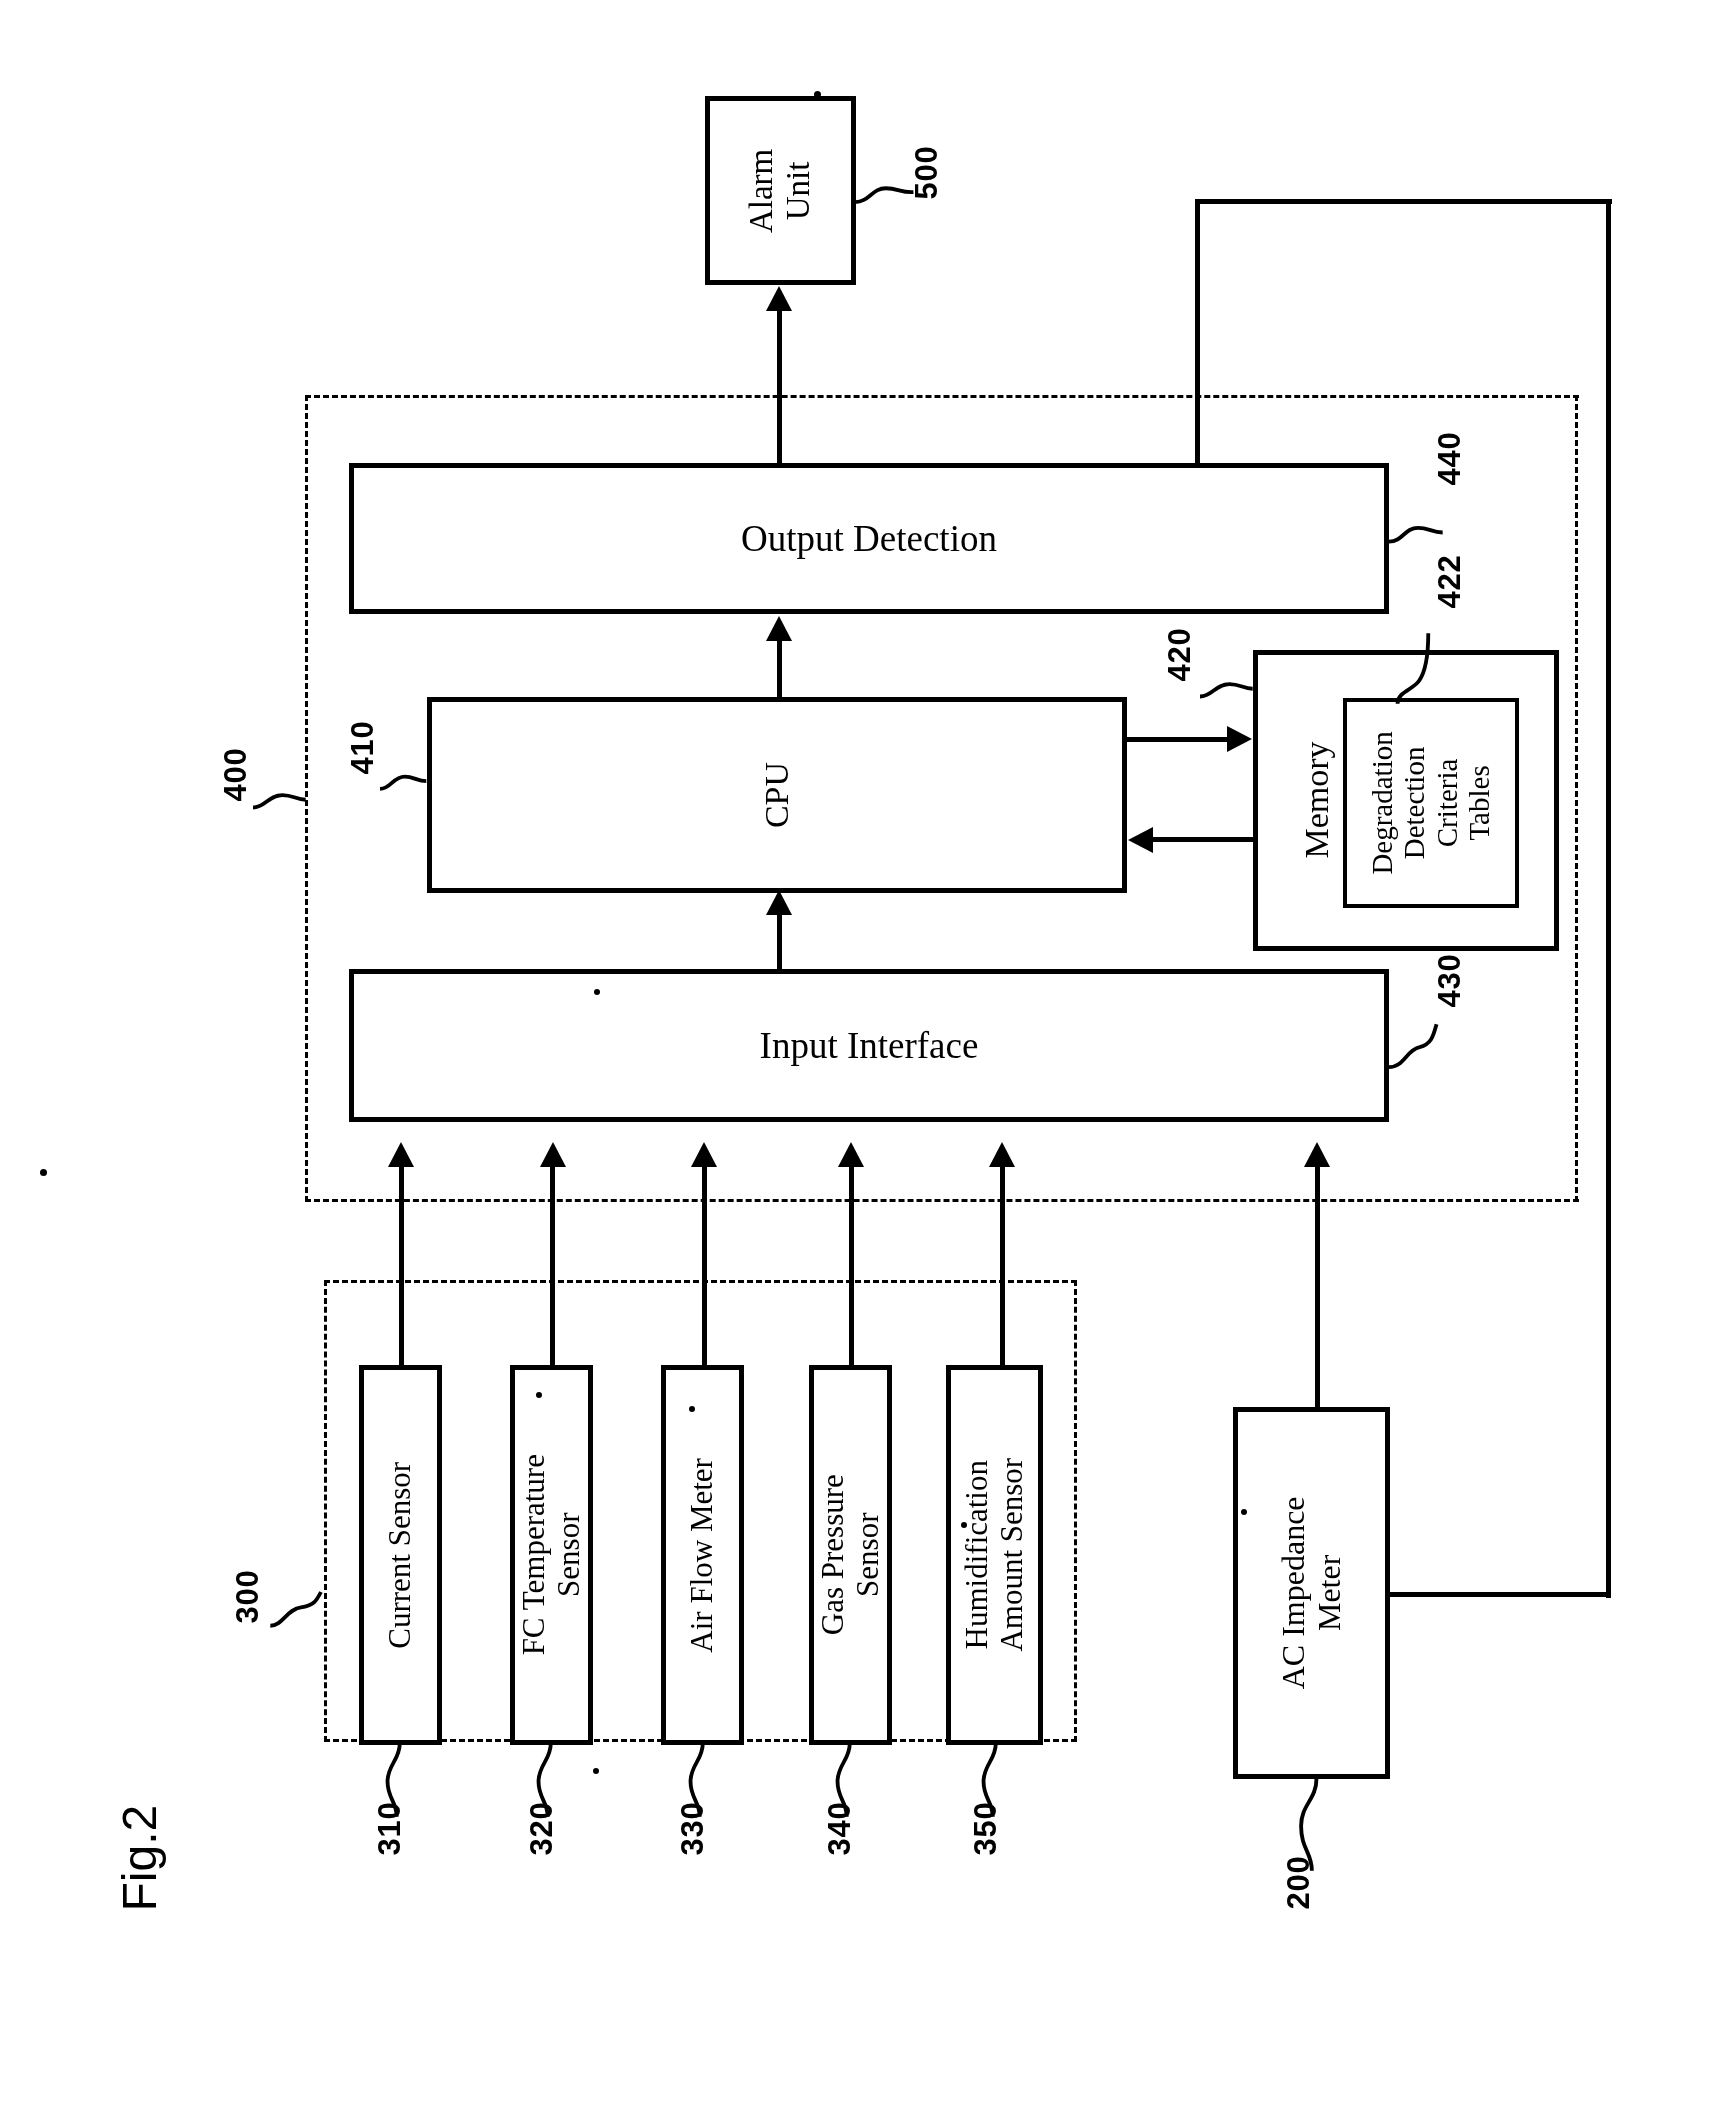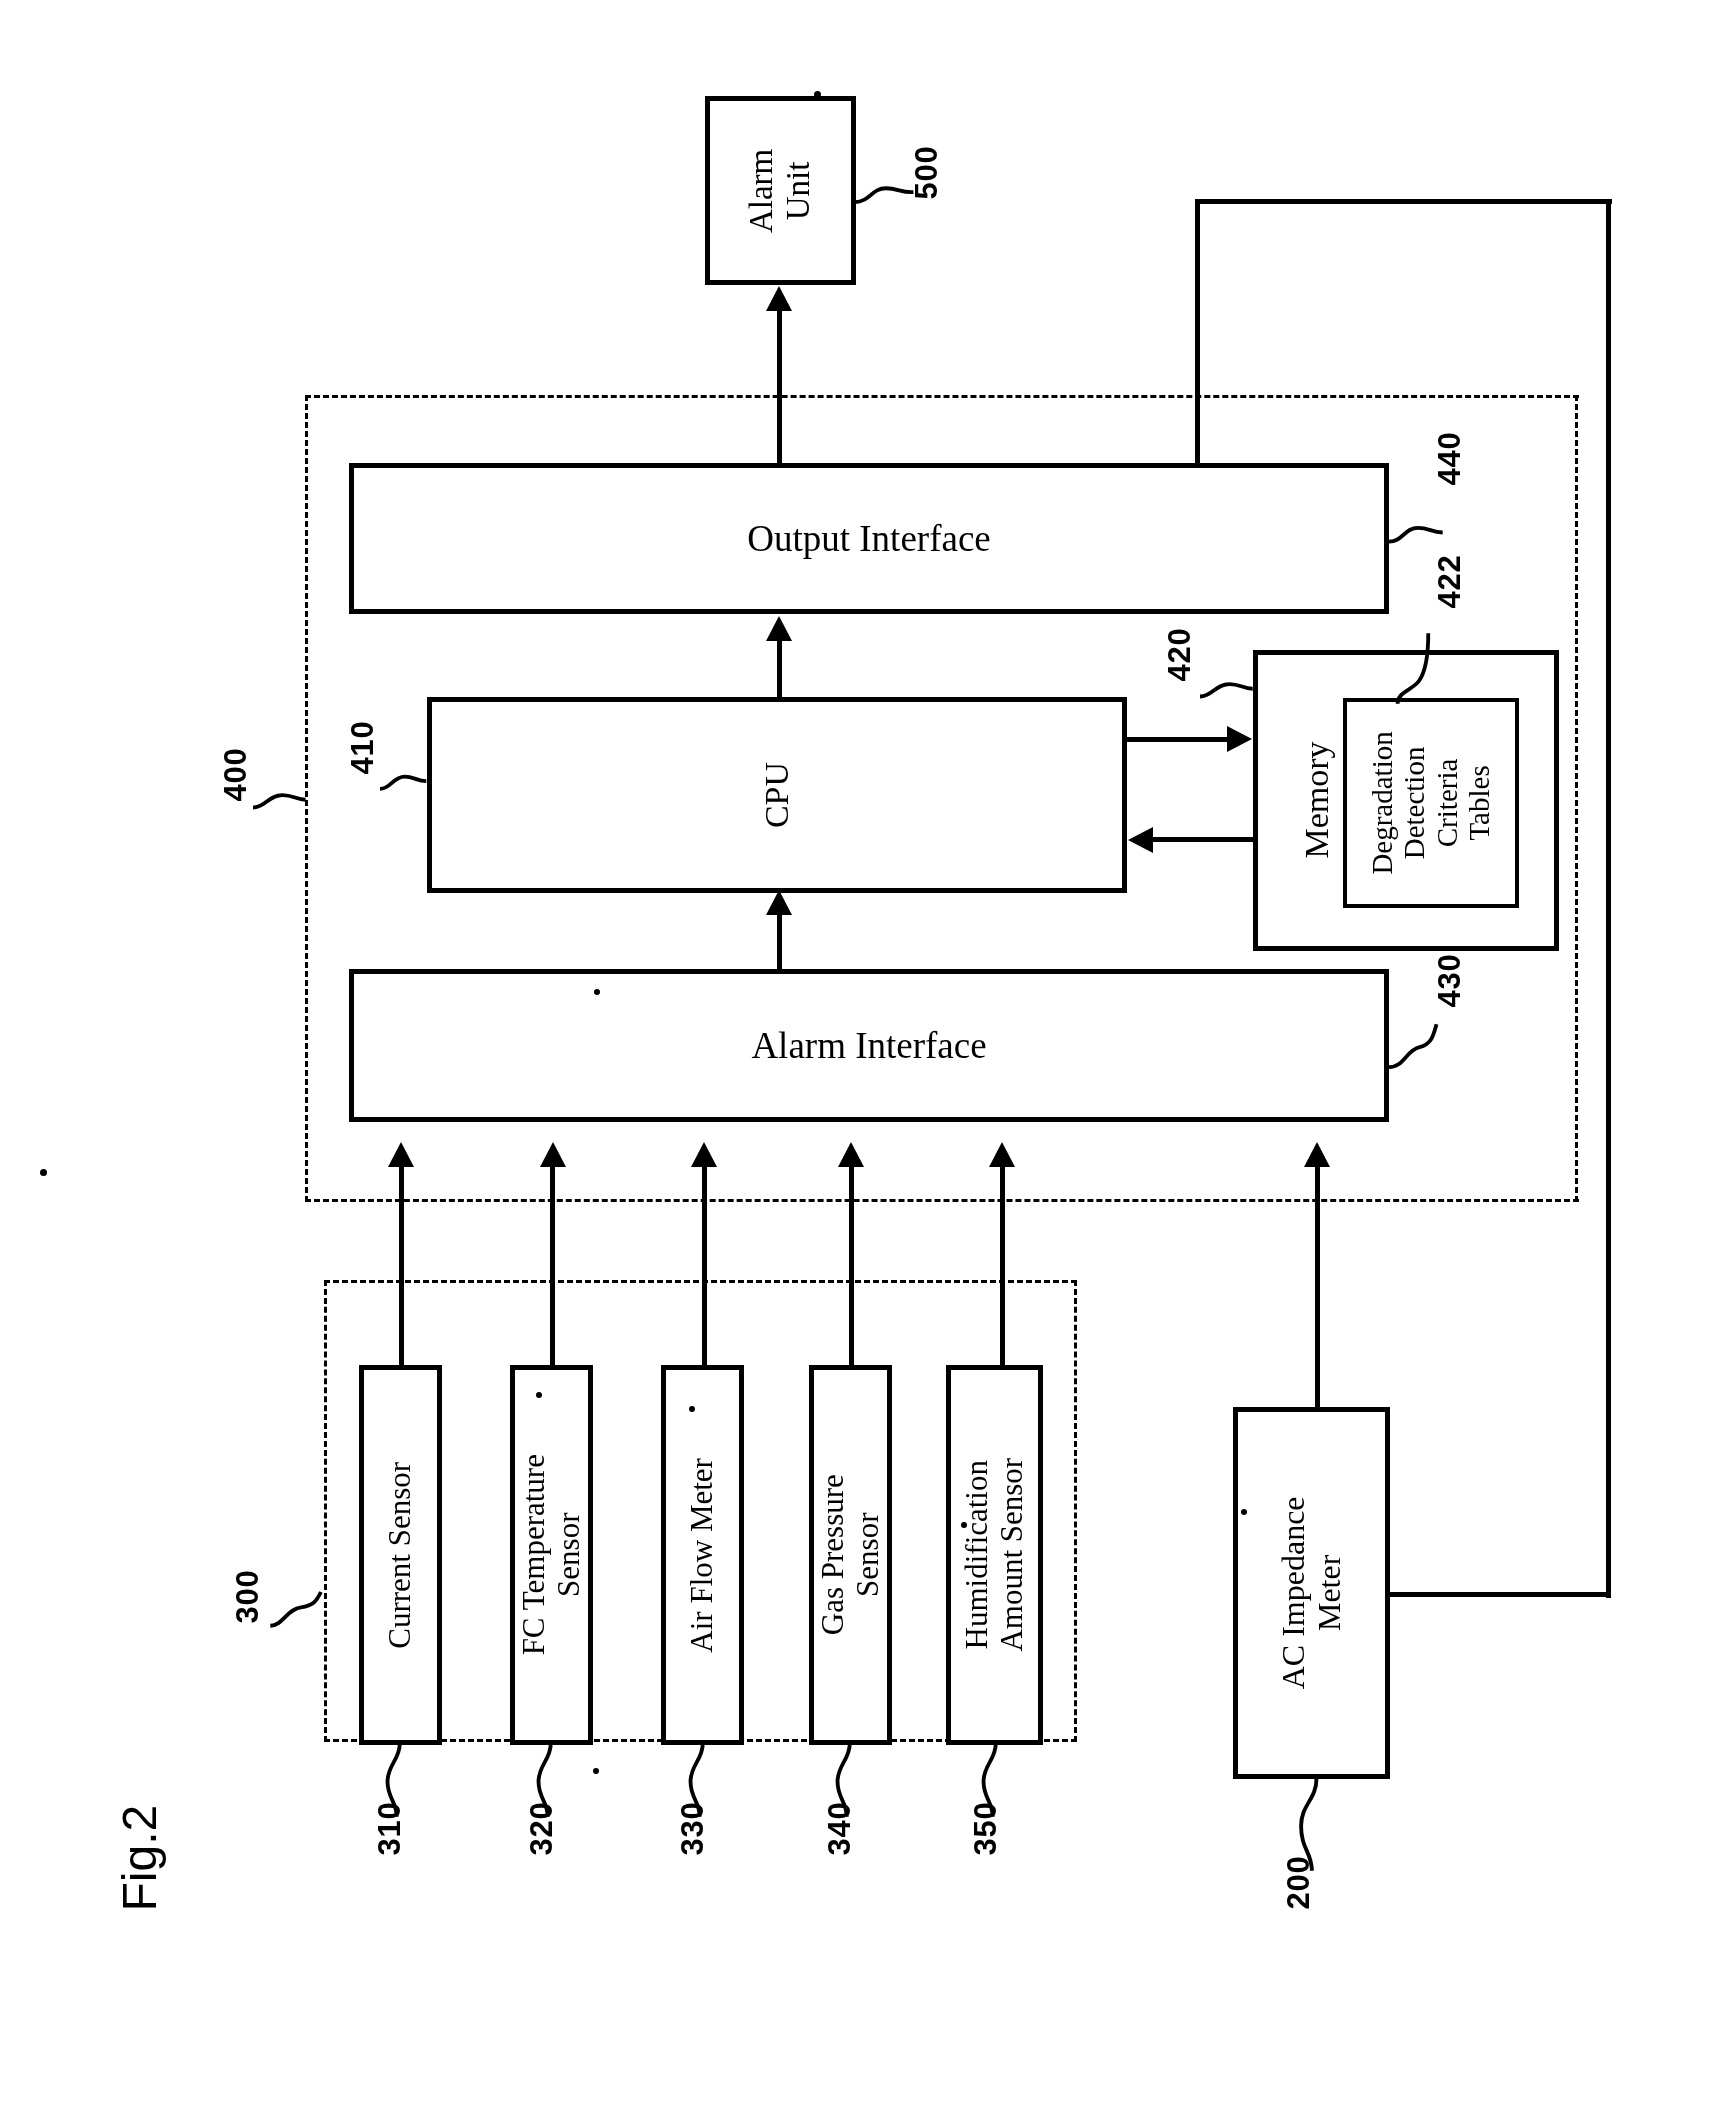--- a/index.html
+++ b/index.html
@@ -97,21 +97,21 @@
     <svg width="62" height="39" viewBox="0 0 80 50">
       <path d="M0,34 C16,34 20,18 38,18 C52,18 56,24 68,24" stroke="#000" stroke-width="5" fill="none"></path>
     </svg>
   </div>
   <div class="ref" style="left:220px;top:768px;width:31px;height:85px;">
     <span>400</span>
   </div>
 
   <div class="box" style="left:349px;top:463px;width:1040px;height:151px;">
     <div class="horiz">
-      <span style="font-size:37px;">Output Interface</span>
+      <span style="font-size:37px;">Output Detection</span>
     </div>
   </div>
   <div class="lead" style="left:1389px;top:511px;">
     <svg width="69" height="46" viewBox="0 0 90 60">
       <path d="M0,40 C18,40 20,22 38,22 C52,22 56,28 70,28" stroke="#000" stroke-width="5" fill="none"></path>
     </svg>
   </div>
   <div class="ref" style="left:1434px;top:452px;width:31px;height:85px;">
     <span>440</span>
   </div>
@@ -172,21 +172,21 @@
     <span>422</span>
   </div>
 
   <div class="hline" style="left:1127px;top:737px;width:102px;"></div>
   <div class="arr-right" style="left:1227px;top:726px;"></div>
   <div class="hline" style="left:1153px;top:837px;width:102px;"></div>
   <div class="arr-left" style="left:1128px;top:827px;"></div>
 
   <div class="box" style="left:349px;top:969px;width:1040px;height:153px;">
     <div class="horiz">
-      <span style="font-size:37px;">Alarm Interface</span>
+      <span style="font-size:37px;">Input Interface</span>
     </div>
   </div>
   <div class="lead" style="left:1389px;top:1024px;">
     <svg width="69" height="54" viewBox="0 0 90 70">
       <path d="M0,56 C20,56 22,34 40,30 C56,26 58,14 62,0" stroke="#000" stroke-width="5" fill="none"></path>
     </svg>
   </div>
   <div class="ref" style="left:1434px;top:974px;width:31px;height:85px;">
     <span>430</span>
   </div>

